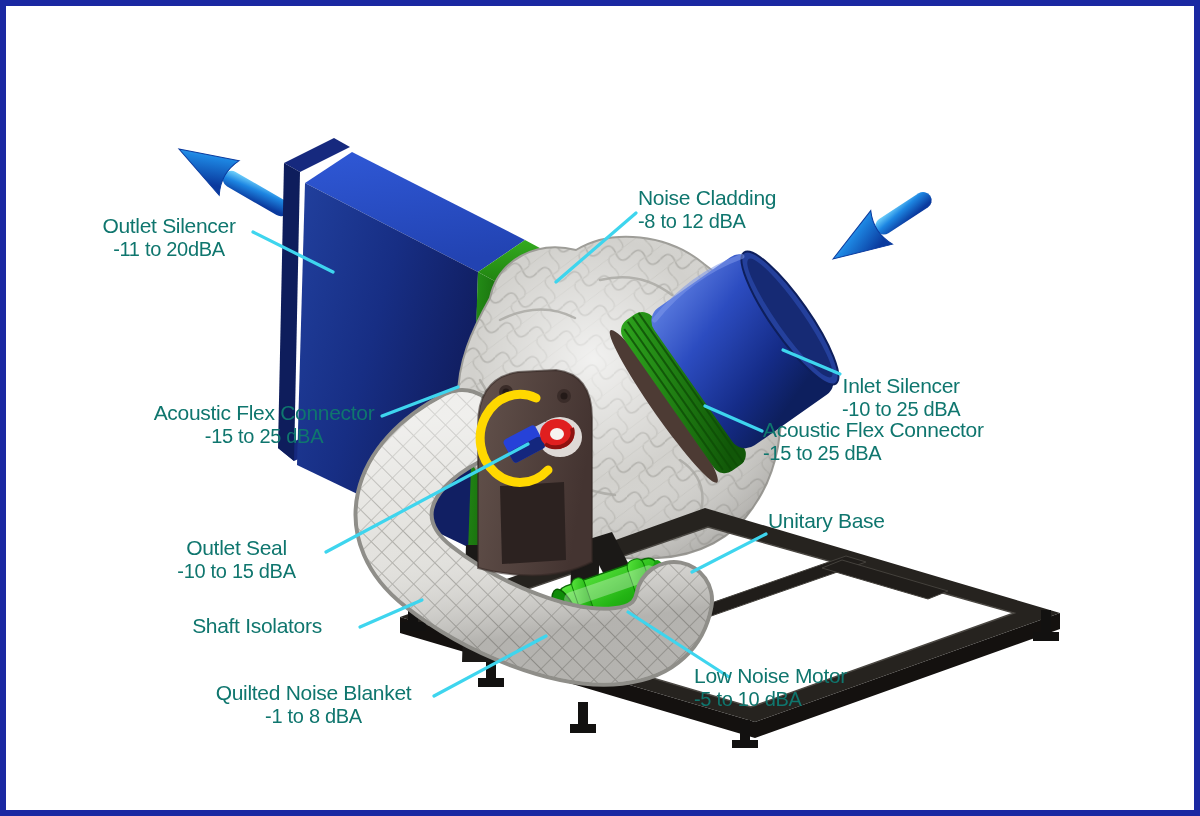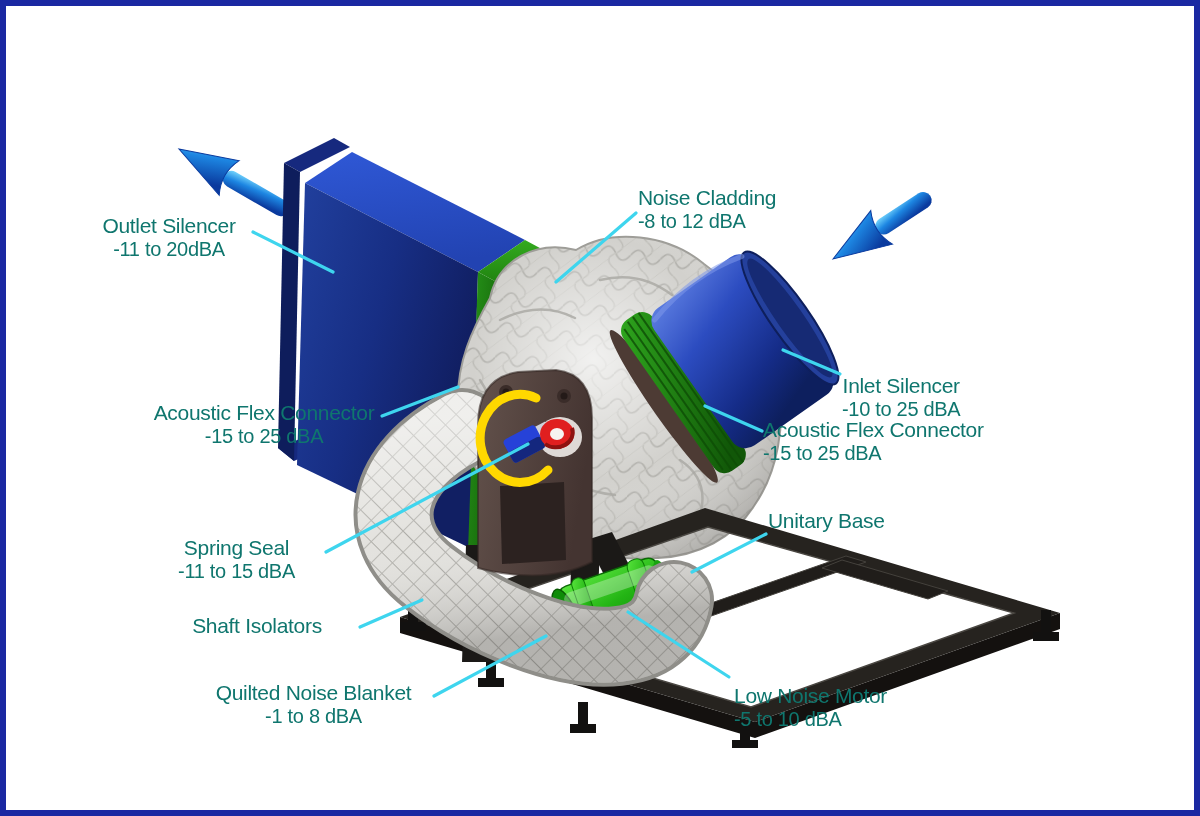--- a/index.html
+++ b/index.html
@@ -251,30 +251,30 @@
   </div>
   <div class="lbl t-left" style="left:757px; top:412px;">
     <span class="name">Acoustic Flex Connector</span>
     <span class="val">-15 to 25 dBA</span>
   </div>
   <div class="lbl t-right" style="left:142px; top:395px; width:232px;">
     <span class="name">Acoustic Flex Connector</span>
     <span class="val">-15 to 25 dBA</span>
   </div>
   <div class="lbl t-right" style="left:144px; top:530px; width:173px;">
-    <span class="name">Spring Seal</span>
-    <span class="val">-11 to 15 dBA</span>
+    <span class="name">Outlet Seal</span>
+    <span class="val">-10 to 15 dBA</span>
   </div>
   <div class="lbl t-right" style="left:151px; top:608px; width:200px;">
     <span class="name">Shaft Isolators</span>
   </div>
   <div class="lbl t-left" style="left:762px; top:503px;text-align:center;">
     <span class="name">Unitary Base</span>
   </div>
   <div class="lbl t-right" style="left:192px; top:675px; width:231px;">
     <span class="name">Quilted Noise Blanket</span>
     <span class="val">-1 to 8 dBA</span>
   </div>
-  <div class="lbl t-left" style="left:728px; top:658px;margin-top:20px;">
+  <div class="lbl t-left" style="left:688px; top:658px;">
     <span class="name">Low Noise Motor</span>
     <span class="val">-5 to 10 dBA</span>
   </div>
 </div>
 
 </body></html>

